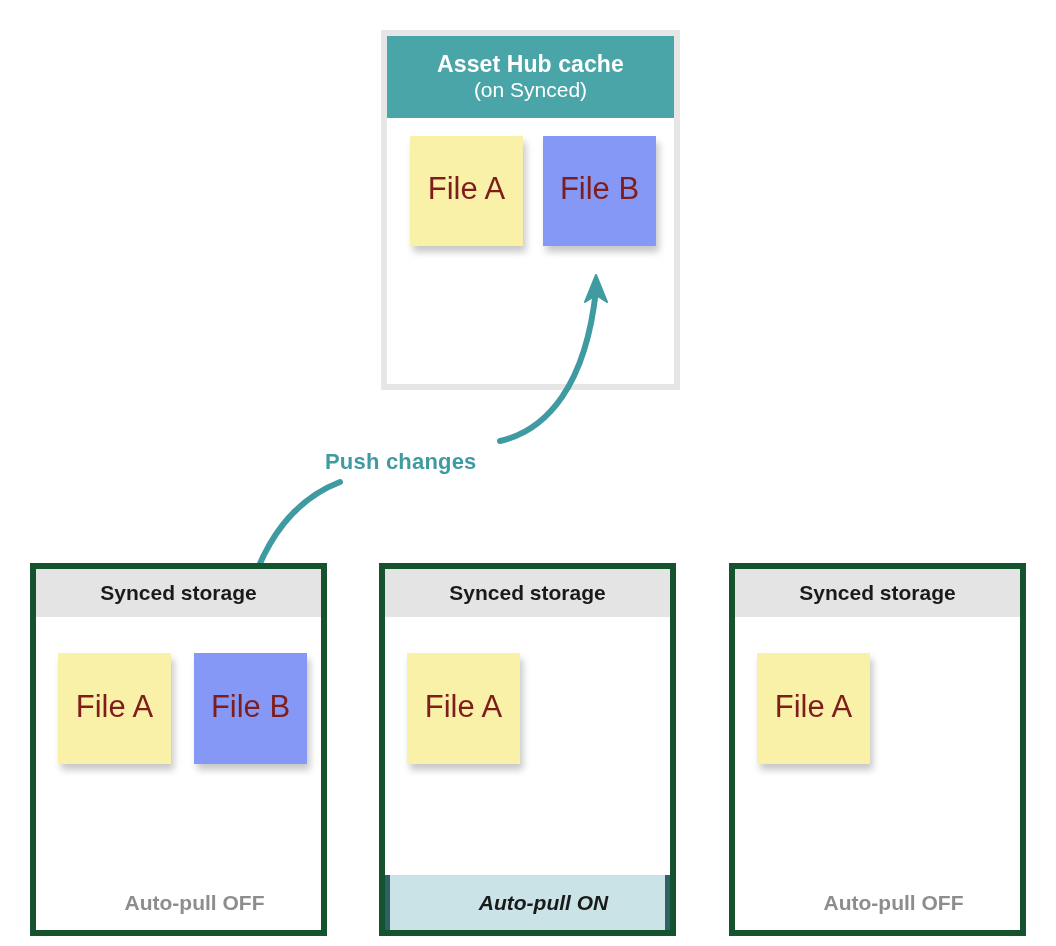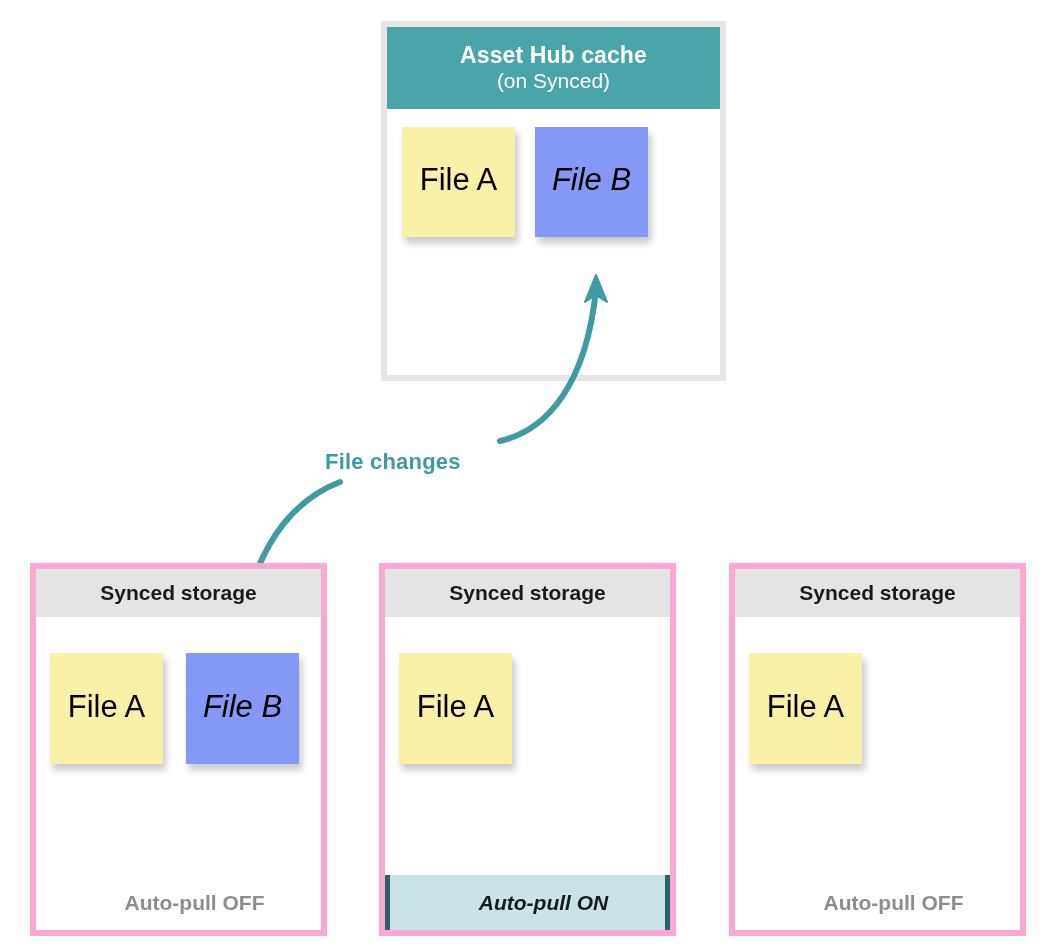--- a/index.html
+++ b/index.html
@@ -18,22 +18,22 @@
     position: absolute;
     left: 0; top: 0;
     width: 1056px;
     height: 946px;
   }
 
   
   .cache-panel {
     position: absolute;
     left: 381px;
-    top: 21px;
-    width: 345px;
+    top: 30px;
+    width: 299px;
     height: 360px;
     background: #ffffff;
     border: 6px solid #e6e6e6;
     box-sizing: border-box;
   }
   .cache-header {
     position: absolute;
     left: 0; top: 0;
     width: 100%;
     height: 82px;
@@ -64,41 +64,42 @@
     background: #ffffff;
   }
 
   
   .note {
     position: absolute;
     display: flex;
     align-items: center;
     justify-content: center;
     font-size: 31px;
-    color: #000000;
+    color: #7f1d1d;
     font-weight: normal;
     box-shadow: 3px 6px 7px rgba(0,0,0,0.22);
     font-family: "Liberation Sans", sans-serif;
+    margin-left: 8px;
   }
   .note.yellow { background: #faf1a8; }
-  .note.blue   { background: #8598f5; font-style: italic; }
+  .note.blue   { background: #8598f5; }
   .note .lbl { transform: translateY(-2px); }
 
   
   .cache-note-a { left: 15px; top: 18px; width: 113px; height: 110px; }
   .cache-note-b { left: 148px; top: 18px; width: 113px; height: 110px; }
 
   
   .storage-box {
     position: absolute;
     top: 563px;
     width: 297px;
     height: 373px;
     background: #ffffff;
-    border: 6px solid #f9a8d4;
+    border: 6px solid #14532d;
     box-sizing: border-box;
   }
   .box-1 { left: 30px; }
   .box-2 { left: 379px; }
   .box-3 { left: 729px; }
 
   .storage-header {
     position: absolute;
     left: 0; top: 0;
     width: 100%;
@@ -191,21 +192,21 @@
 
   <svg id="arrow-layer" viewBox="0 0 1056 946" xmlns="http://www.w3.org/2000/svg">
 
     <path d="M 500 441 C 548 430, 586 384, 596 290" fill="none" stroke="#3f9ba1" stroke-width="6" stroke-linecap="round"></path>
 
     <path d="M 596 275 L 585 302 L 596 295 L 607 302 Z" fill="#3f9ba1" stroke="#3f9ba1" stroke-width="2" stroke-linejoin="round"></path>
 
     <path d="M 242 643 C 246 570, 280 505, 340 482" fill="none" stroke="#3f9ba1" stroke-width="6" stroke-linecap="round"></path>
   </svg>
 
-  <div class="push-label">File changes</div>
+  <div class="push-label">Push changes</div>
 
   <div class="storage-box box-1">
     <div class="storage-header">Synced storage</div>
     <div class="storage-body">
       <div class="note yellow storage-note-a">
         <span class="lbl">File A</span>
       </div>
       <div class="note blue storage-note-b">
         <span class="lbl">File B</span>
       </div>

